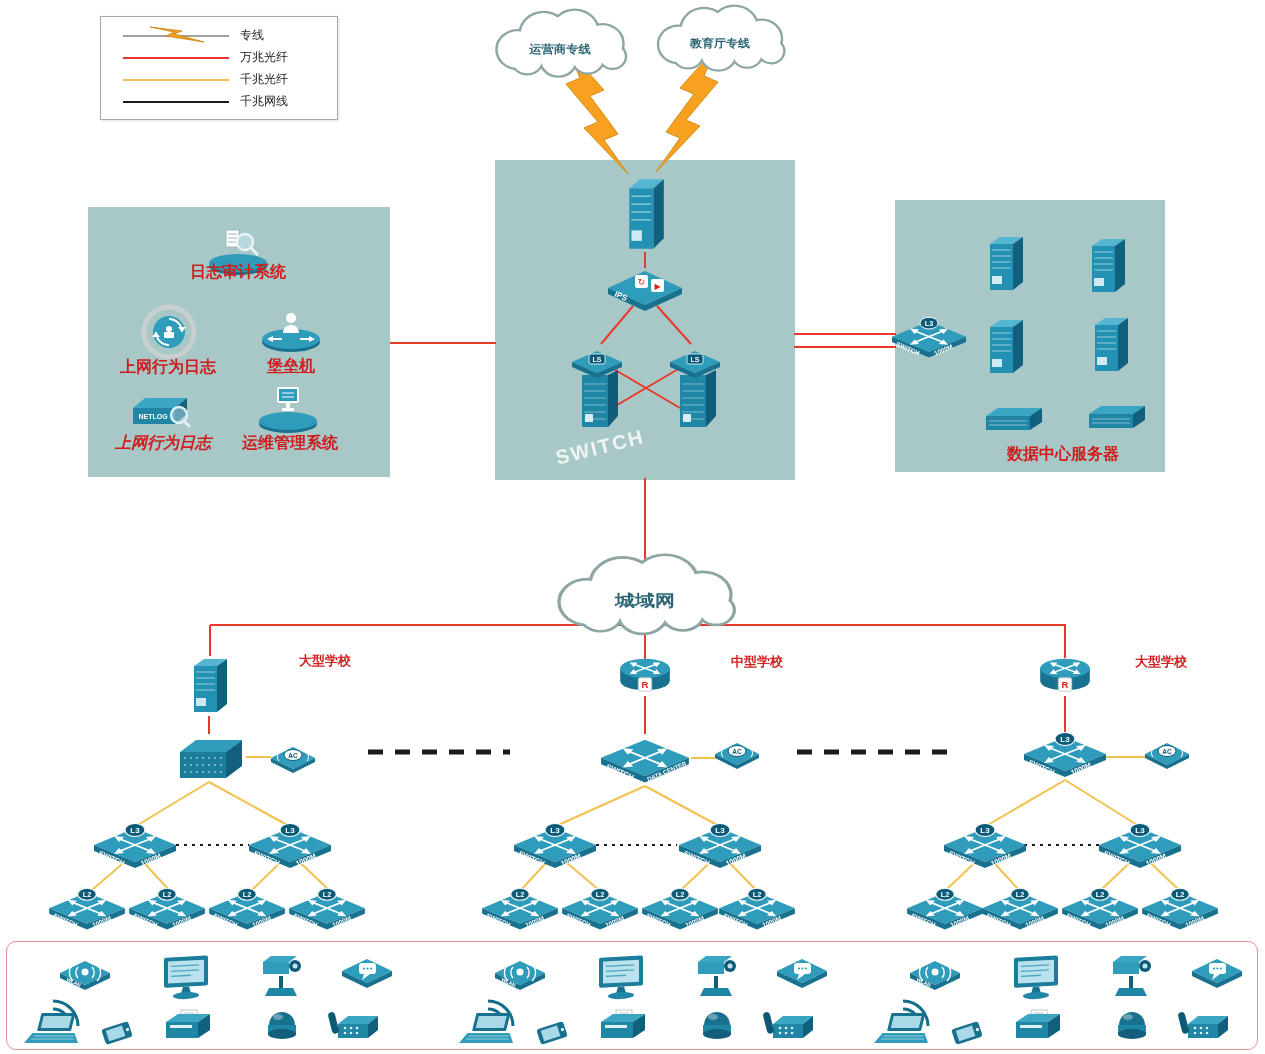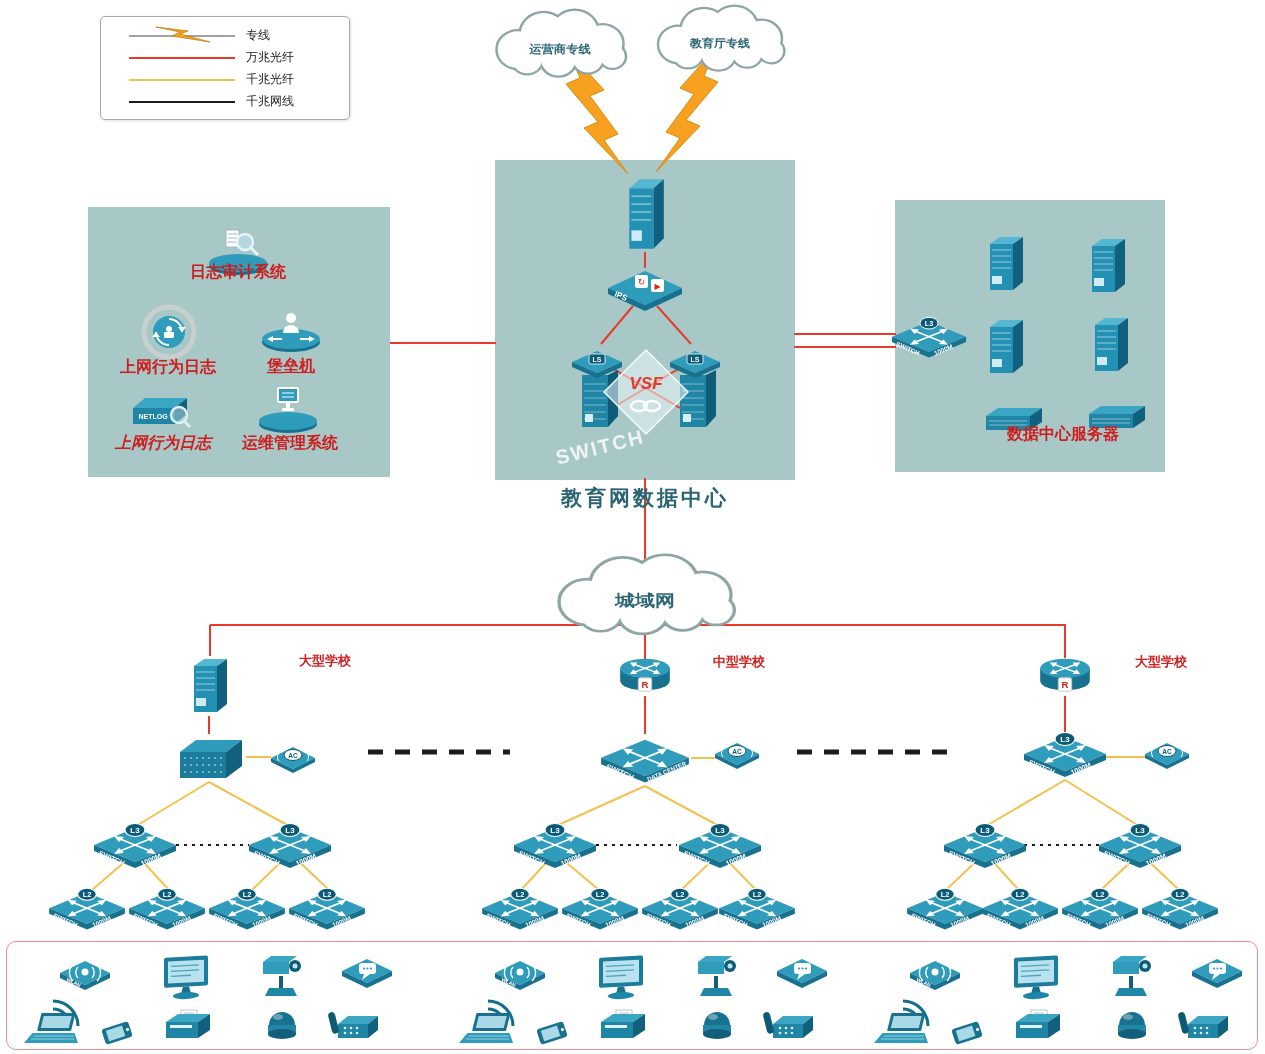--- a/index.html
+++ b/index.html
@@ -12,21 +12,21 @@
   #wires{position:absolute;left:0;top:0;width:1265px;height:1054px;}
   #nodes{position:absolute;left:0;top:0;width:1265px;height:1054px;}
   .node{position:absolute;}
   .lbl{position:absolute;width:130px;text-align:center;font-weight:bold;font-size:16px;color:#cf1d1d;}
   .school-label{position:absolute;width:110px;text-align:center;font-weight:bold;font-size:13px;color:#d21f1f;}
   .cn-title{position:absolute;left:495px;top:484px;width:300px;text-align:center;
             font-family:"DejaVu Serif",serif;font-weight:bold;font-size:21px;color:#2b6574;letter-spacing:3px;}
   .watermark{position:absolute;left:554px;top:430px;width:140px;transform:rotate(-14deg);
              font-weight:bold;font-size:20px;letter-spacing:2px;color:rgba(255,255,255,.8);}
   #legend{position:absolute;left:100px;top:16px;width:198px;background:#fff;border:1px solid #a9a9a9;
-          border-radius:5px;padding:7px 25px;box-shadow:1px 1px 3px rgba(0,0,0,.12);}
+          border-radius:0;padding:7px 19px;box-shadow:1px 1px 3px rgba(0,0,0,.12);}
   .legend-row{display:flex;align-items:center;gap:8px;height:22px;}
   .legend-row svg{flex:0 0 112px;}
   .legend-label{font-size:12px;color:#1a1a1a;}
   #term-box{position:absolute;left:6px;top:941px;width:1250px;height:107px;
             border:1.5px solid #e89090;border-radius:10px;background:#fff;}
 </style>
 </head>
 <body>
 
 <div id="stage">
@@ -225,28 +225,20 @@
           <line x1="16" y1="56" x2="38" y2="56" stroke="rgba(255,255,255,.35)" stroke-width="1.2"></line>
           <line x1="16" y1="63" x2="38" y2="63" stroke="rgba(255,255,255,.35)" stroke-width="1.2"></line>
           <line x1="16" y1="70" x2="38" y2="70" stroke="rgba(255,255,255,.35)" stroke-width="1.2"></line>
           <line x1="16" y1="77" x2="38" y2="77" stroke="rgba(255,255,255,.35)" stroke-width="1.2"></line>
   <rect x="17" y="72" width="8" height="8" fill="#d8edf3"></rect>
   <polygon points="29,9 54,20 29,31 4,20" fill="#2e9cba"></polygon>
   <path d="M4,20 L29,31 L54,20 L54,25 L29,36 L4,25 Z" fill="#17718f"></path>
   <rect x="21" y="12" width="16" height="10" rx="2" fill="#0a5a78" stroke="#fff" stroke-width="0.8"></rect>
   <text x="29" y="20" text-anchor="middle" font-size="7" font-weight="bold" fill="#fff">LS</text>
   </svg></div>
-      <div class="node" style="left: 600px; top: 346px; width: 92px; height: 92px;"><svg width="92" height="92" viewBox="0 0 92 92">
-  <polygon points="46,4 88,46 46,88 4,46" fill="rgba(234,246,248,.55)" stroke="rgba(255,255,255,.9)" stroke-width="1.5"></polygon>
-  <text x="46" y="43" text-anchor="middle" font-size="17" font-weight="bold" font-style="italic" fill="#e13a2a">VSF</text>
-  <g fill="none" stroke="#fff" stroke-width="2.4">
-    <ellipse cx="39" cy="60" rx="8" ry="5"></ellipse>
-            <ellipse cx="52" cy="60" rx="8" ry="5"></ellipse>
-          </g>
-  </svg></div>
       <div class="node" style="left: 206px; top: 222px; width: 64px; height: 54px;"><svg width="64" height="54" viewBox="0 0 64 54">
   <ellipse cx="32" cy="44" rx="29" ry="9" fill="#17718f"></ellipse>
           <ellipse cx="32" cy="41" rx="29" ry="9" fill="#2e9cba"></ellipse>
   <rect x="20" y="8" width="13" height="17" fill="#fff" stroke="#9db8be"></rect>
   <g stroke="#9db8be" stroke-width="1">
             <line x1="22" y1="12" x2="31" y2="12"></line>
             <line x1="22" y1="16" x2="31" y2="16"></line>
             <line x1="22" y1="20" x2="31" y2="20"></line>
           </g>
   <circle cx="39" cy="20" r="8" fill="rgba(190,225,235,.6)" stroke="#e8f4f7" stroke-width="2.4"></circle>
@@ -1145,19 +1137,18 @@
             <circle cx="17" cy="20" r="1.3"></circle>
             <circle cx="23" cy="20" r="1.3"></circle>
             <circle cx="29" cy="20" r="1.3"></circle>
   <circle cx="17" cy="25" r="1.3"></circle>
             <circle cx="23" cy="25" r="1.3"></circle>
             <circle cx="29" cy="25" r="1.3"></circle>
           </g>
   </svg></div>
     </div>
 
-  <div class="cn-title">教育网数据中心</div>
   <div class="watermark">SWITCH</div>
   <div class="school-label" style="left:270px;top:652px;">大型学校</div>
-  <div class="school-label" style="left:684px;top:653px;text-align:center;">中型学校</div>
+  <div class="school-label" style="left:702px;top:653px;text-align:center;">中型学校</div>
   <div class="school-label" style="left:1106px;top:653px;">大型学校</div>
-  <div class="lbl" style="left:998px;top:424px;">数据中心服务器</div>
+  <div class="lbl" style="left:998px;top:444px;">数据中心服务器</div>
 </div>
 
 </body></html>

